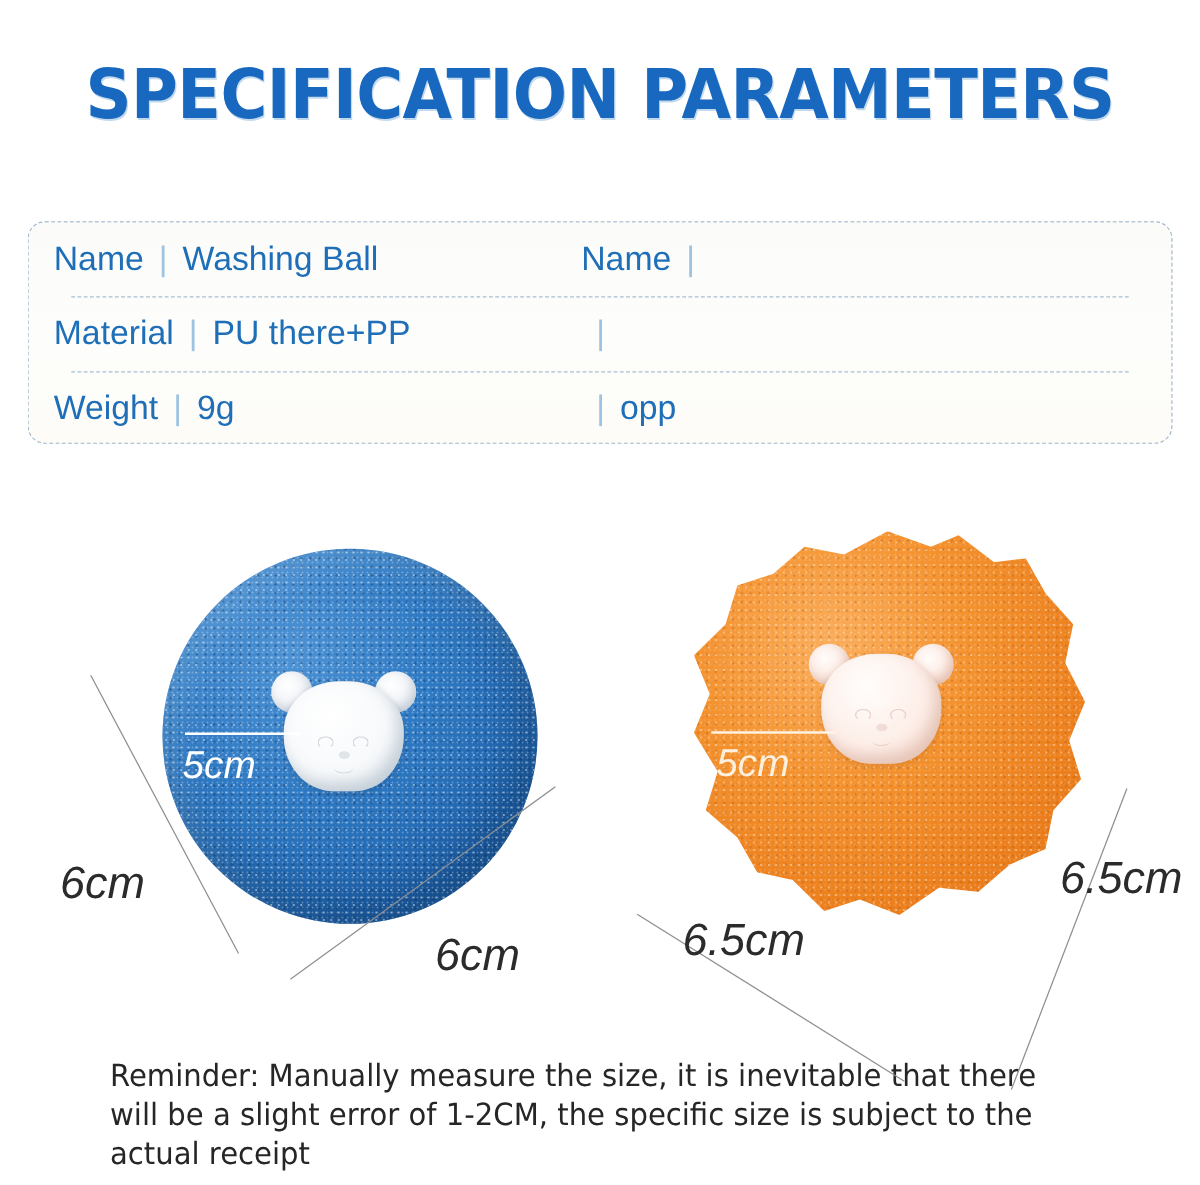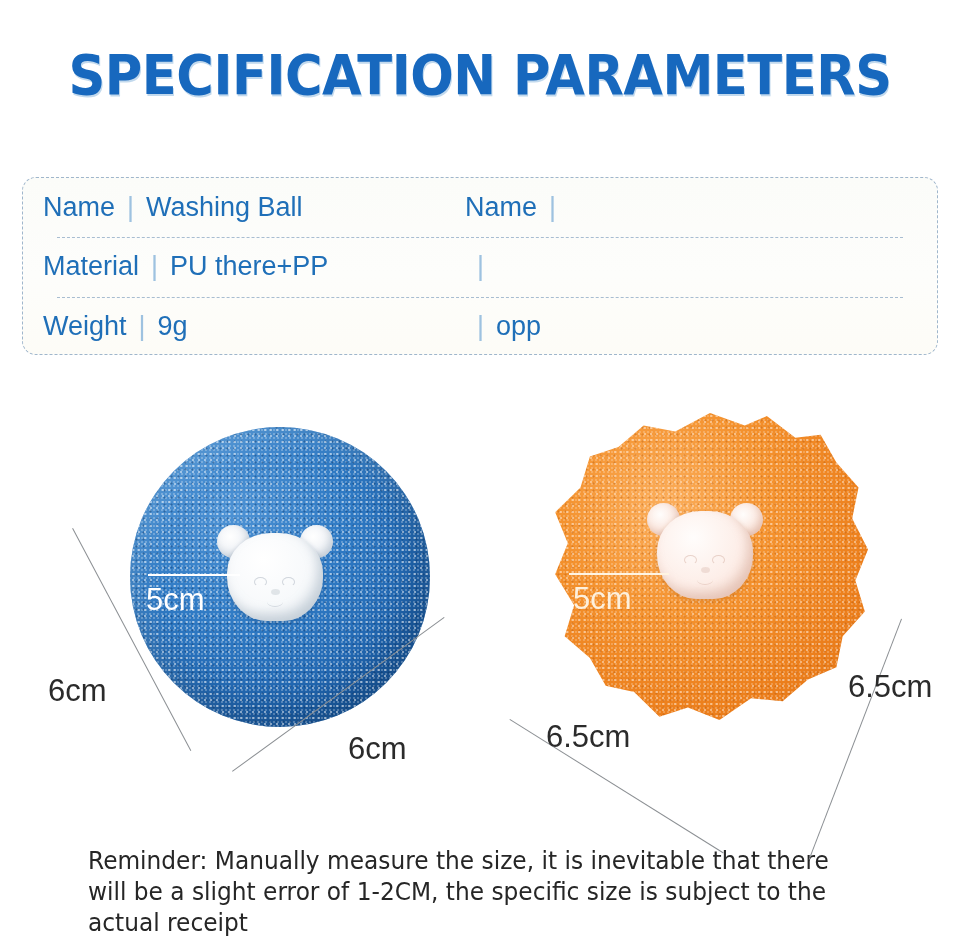--- a/index.html
+++ b/index.html
@@ -71,23 +71,24 @@
   .cell-left  { position: absolute; left: 20px; }
   .cell-right { position: absolute; left: 442px; }
   .cell .key   { font-weight: normal; }
   .cell .sep   { color: #9ec2e0; margin: 0 12px; font-weight: 300; }
   .cell .val   { font-weight: normal; }
 
   
   .product-area {
     position: absolute;
     left: 0;
-    top: 401px;
+    top: 413px;
     width: 800px;
     height: 420px;
+    font-style: italic;
   }
 
   
   .ball-blue-wrap {
     position: absolute;
     left: 130px;
     top: 26px;
     width: 300px;
     height: 300px;
   }
@@ -214,21 +215,21 @@
   .dim-line {
     position: absolute;
     height: 0;
     border-top: 1.7px solid #8b8f93;
     transform-origin: 0 0;
     z-index: 5;
   }
   .dim-label {
     position: absolute;
     font-family: "Liberation Sans", sans-serif;
-    font-size: 31px;
+    font-size: 36px;
     color: #2b2b2b;
     white-space: nowrap;
     z-index: 6;
   }
   .inner-line {
     position: absolute;
     height: 0;
     border-top: 2.4px solid #ffffff;
     z-index: 6;
   }

